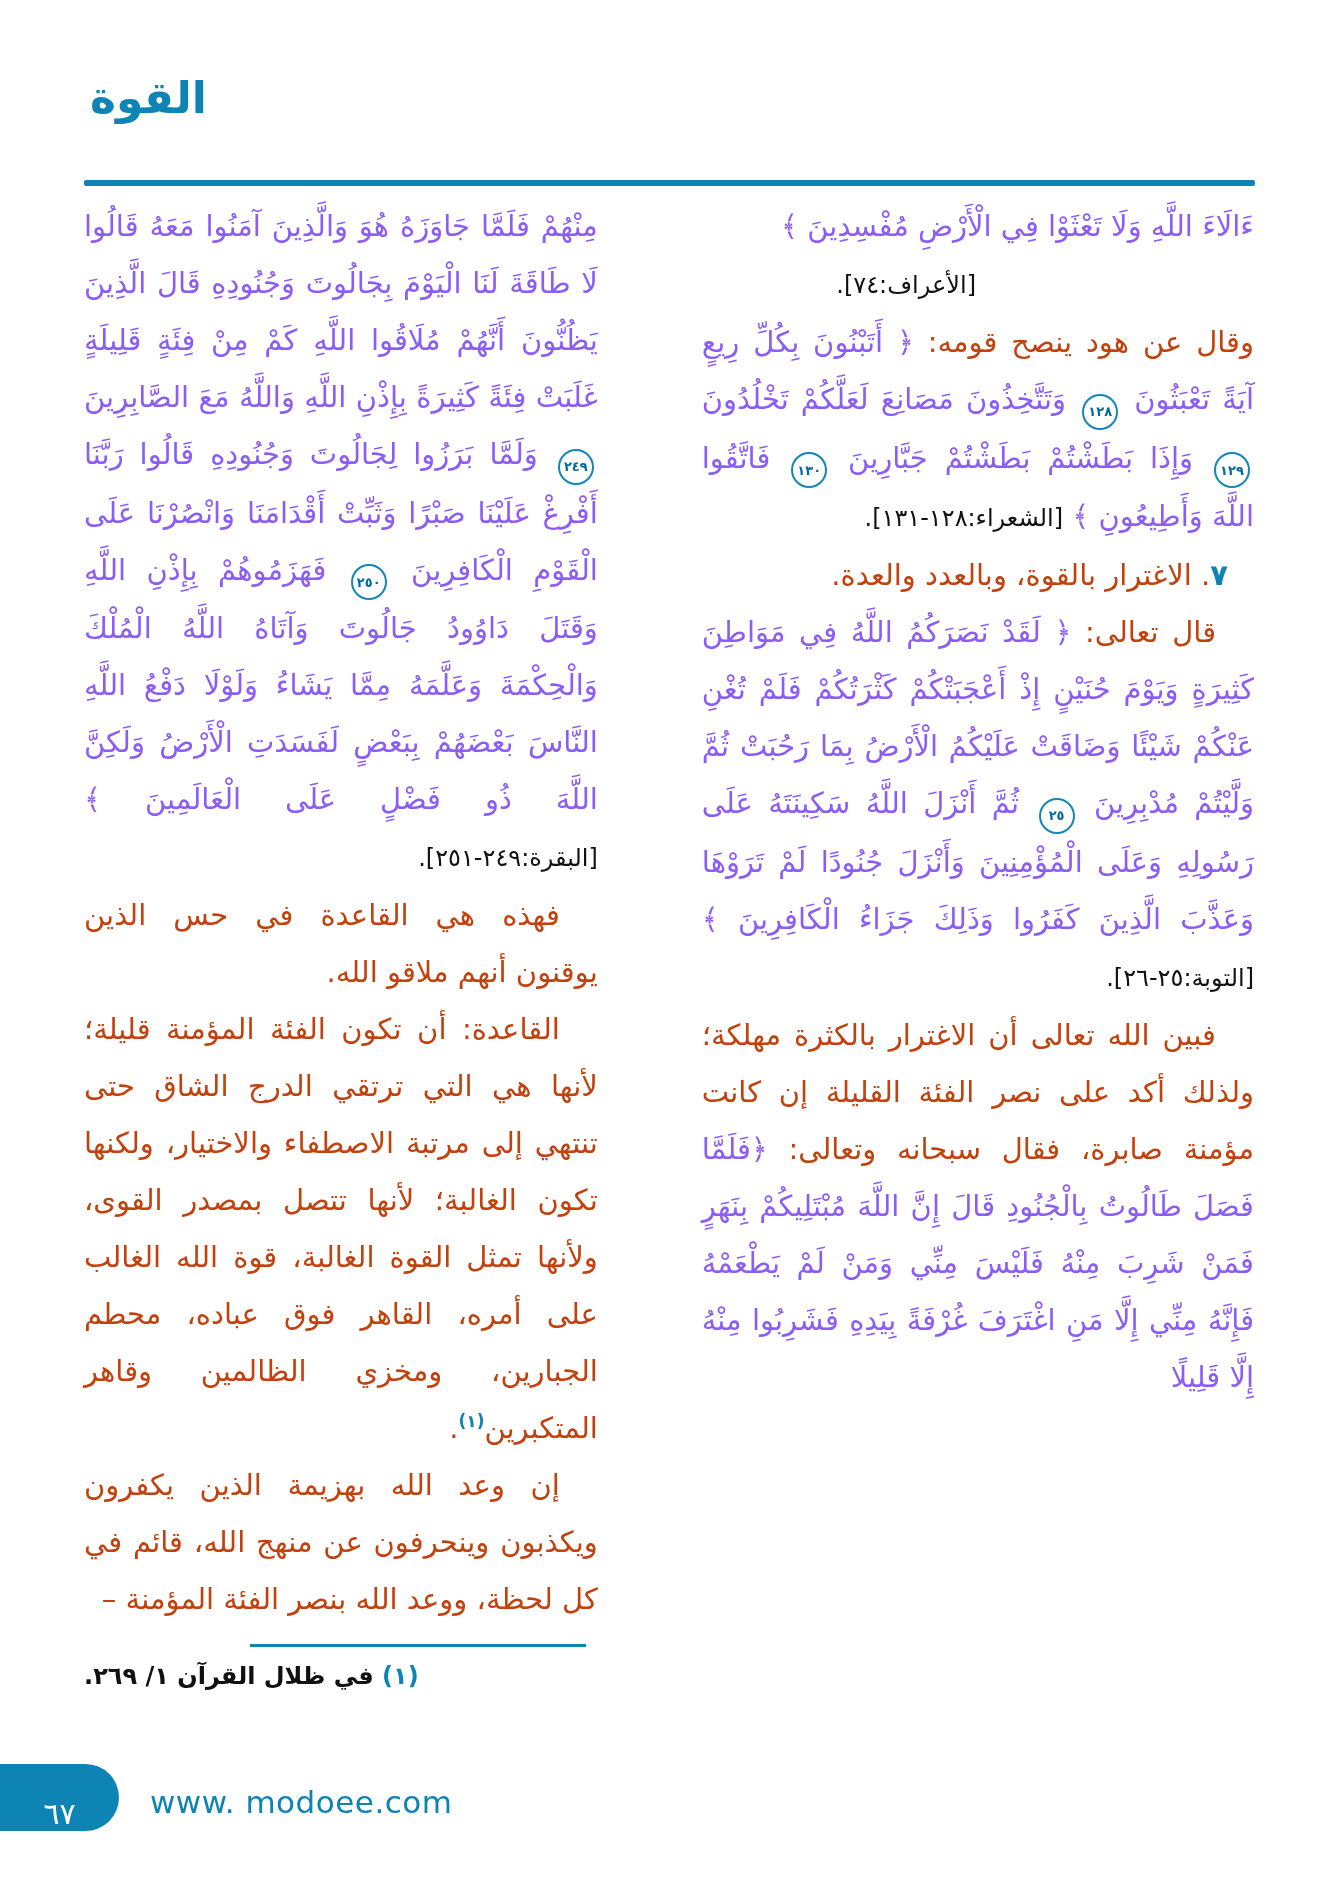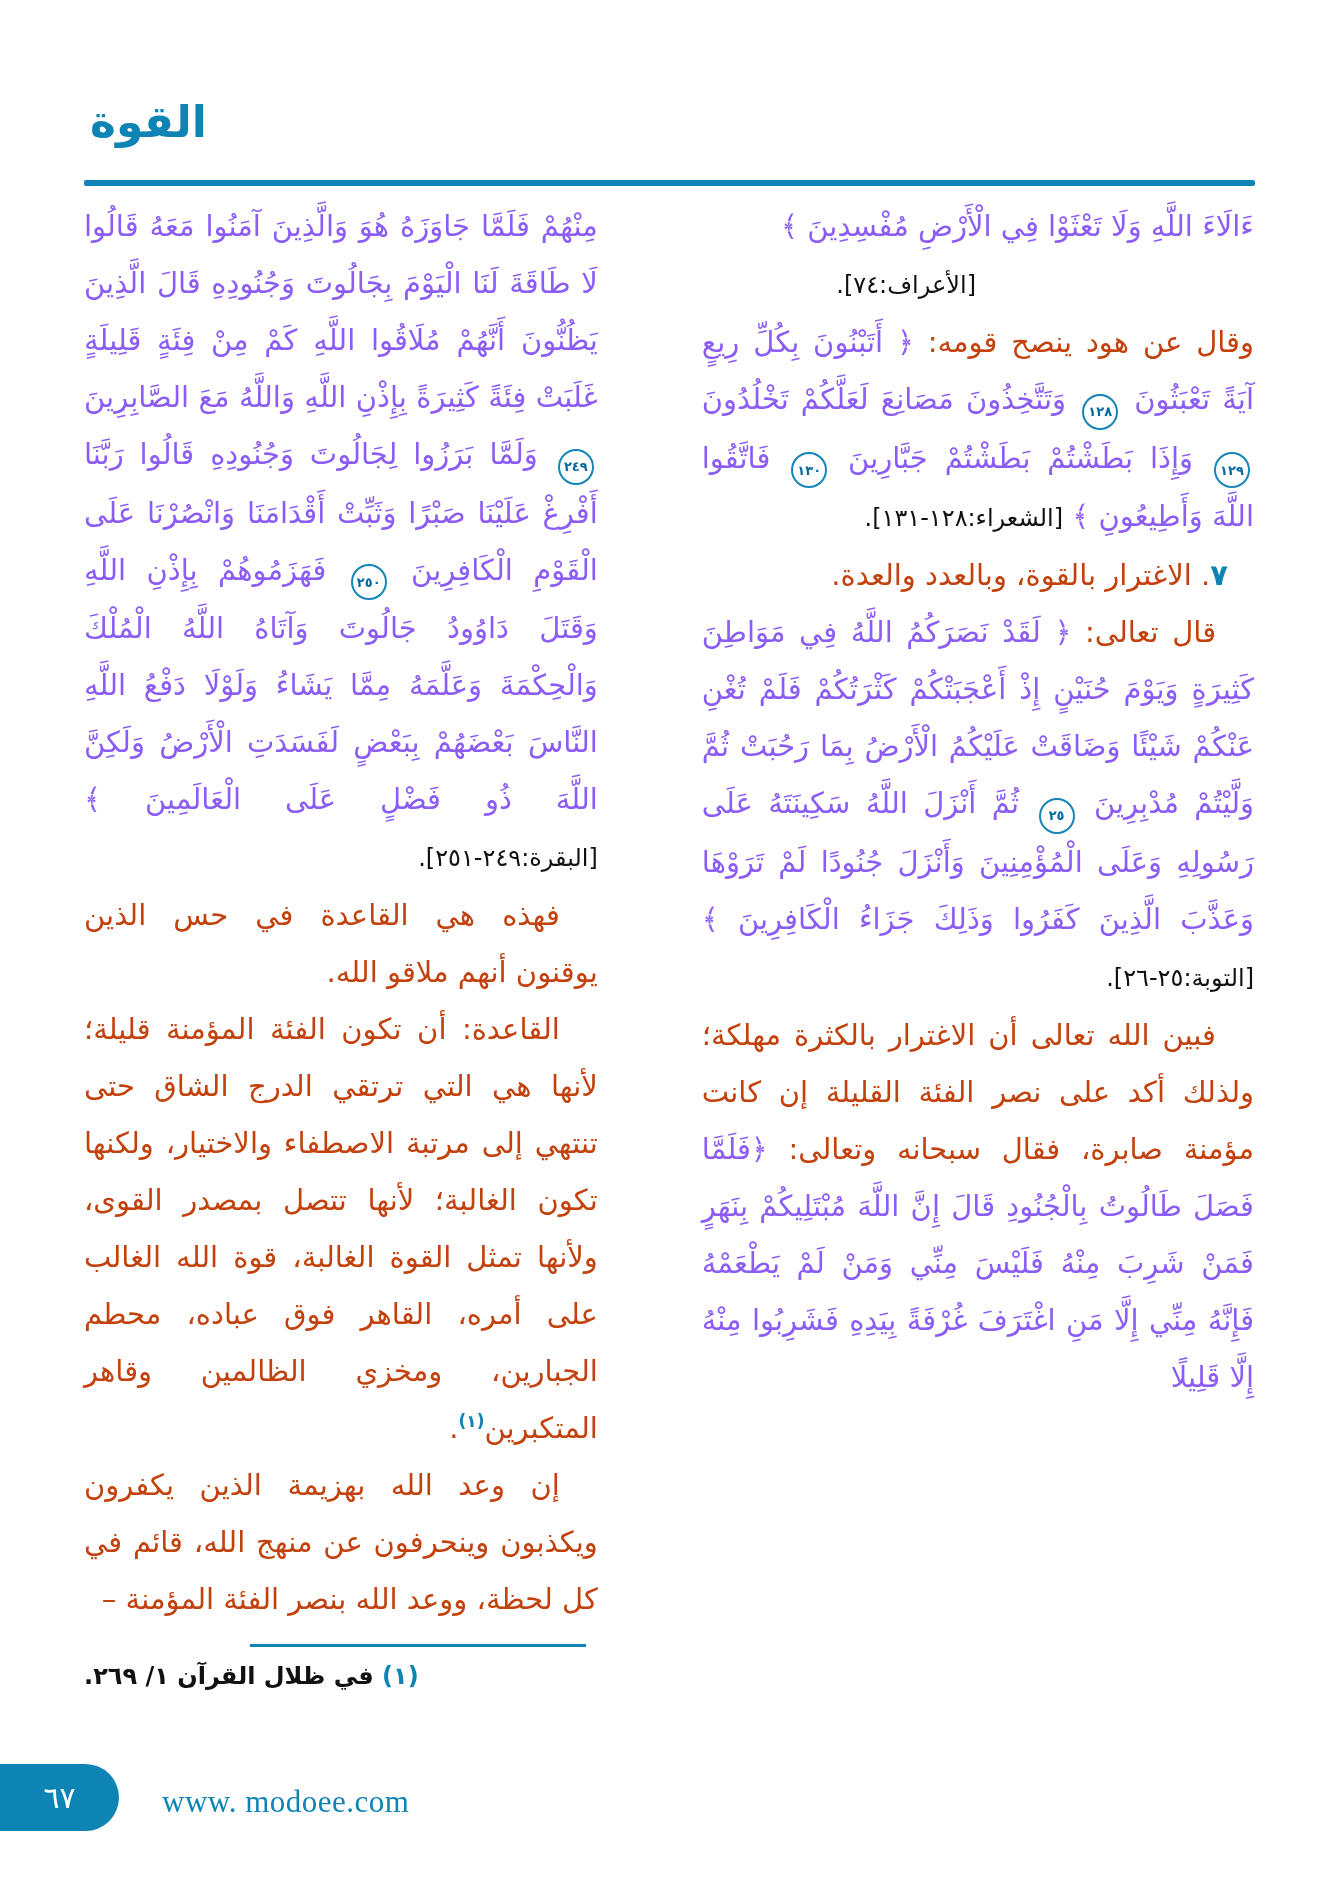--- a/index.html
+++ b/index.html
@@ -2,21 +2,21 @@
 <html lang="ar" dir="rtl"><head>
 <meta charset="utf-8">
 <style>
   html,body{margin:0;padding:0;}
   body{
     width:1339px;height:1890px;position:relative;background:#ffffff;
     font-family:"DejaVu Sans",sans-serif;direction:rtl;overflow:hidden;
   }
   
   .page-header-title{
-    position:absolute;left:90px;top:100px;
+    position:absolute;left:90px;top:76px;
     font-size:44px;font-weight:bold;color:#0e84b5;line-height:1;
   }
   .header-rule{
     position:absolute;left:84px;right:84px;top:180px;height:6px;
     background:#0e84b5;border-radius:2px;
   }
   
   .content{
     position:absolute;top:198px;right:85px;width:1170px;
     display:flex;gap:60px;align-items:flex-start;
@@ -50,26 +50,26 @@
   }
   .footnote-line{
     margin:0;padding-right:12px;font-size:24px;line-height:46px;
     color:#111;font-weight:bold;text-align:left;
   }
   .seg-fnmarker{color:#0e84b5;font-weight:bold;}
   
   .footer-pill{
     position:absolute;left:0;top:1764px;width:119px;height:67px;
     background:#0e84b5;border-radius:0 34px 34px 0;
-    display:flex;align-items:center;justify-content:center;
+    display:flex;align-items:flex-end;justify-content:center;
     color:#ffffff;font-size:30px;font-weight:normal;
   }
   .footer-site{
-    position:absolute;left:162px;top:1784px;
-    font-size:31px;color:#0e84b5;direction:ltr;letter-spacing:0.5px;font-family:Liberation Serif, serif;
+    position:absolute;left:150px;top:1784px;
+    font-size:31px;color:#0e84b5;direction:ltr;letter-spacing:0.5px;
   }
 </style>
 </head>
 <body>
 
 <div class="page-header-title">القوة</div>
 <div class="header-rule"></div>
 
 <div class="content">
   <div class="col col-right">

